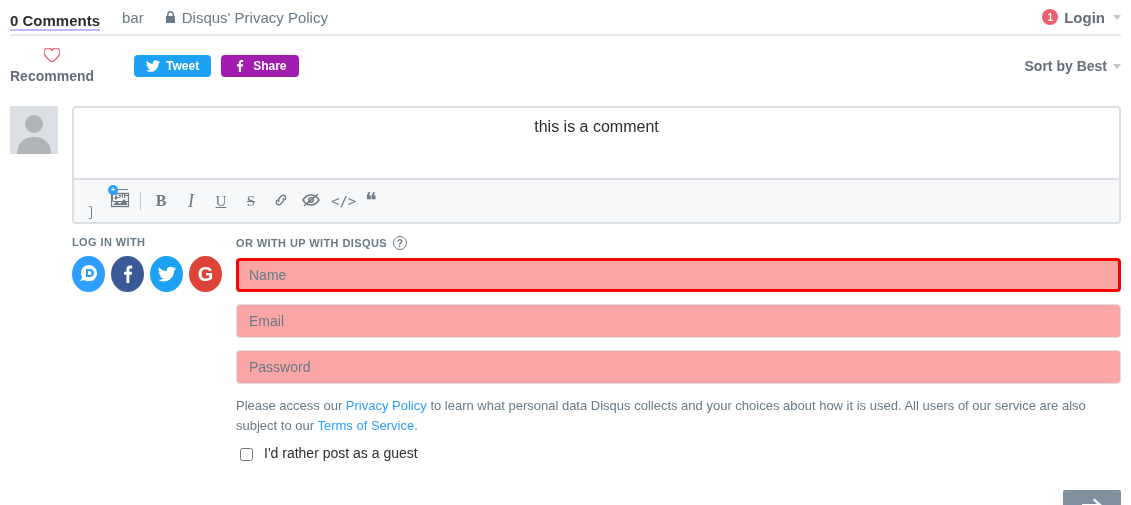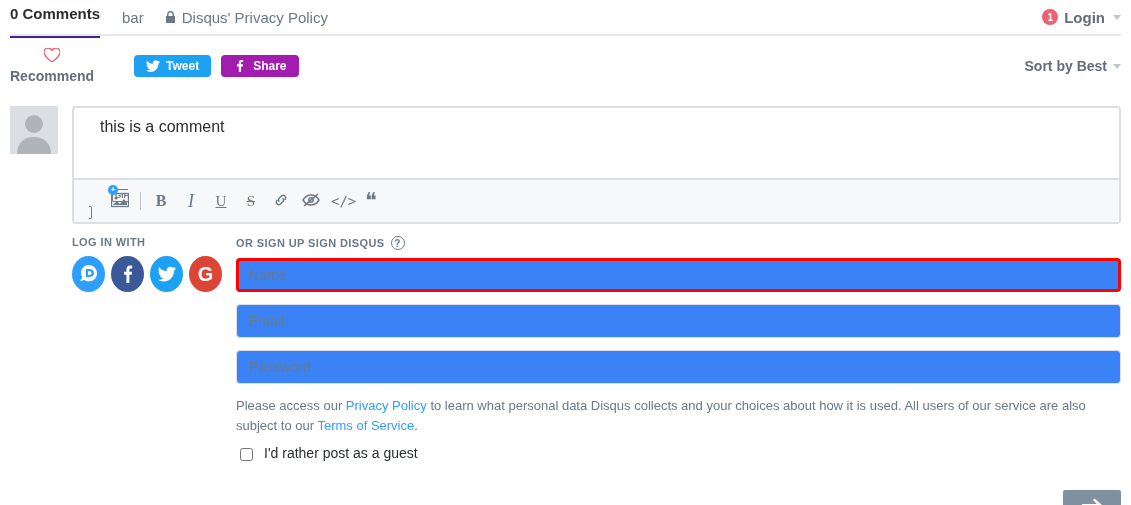--- a/index.html
+++ b/index.html
@@ -16,22 +16,22 @@
   .header-row {
     display: flex;
     align-items: center;
     border-bottom: 2px solid #e7e9ee;
     position: relative;
     height: 30px;
   }
   .tab-comments {
     font-weight: 700;
     color: #2a2e2e;
-    padding-bottom: 14px;
-    border-bottom: 2px solid #4c1d95;
+    padding-bottom: 0;
+    border-bottom: 2px solid #c4b5fd;
     margin-bottom: -2px;
     font-size: 15px;
   }
   .tab-bar {
     margin-left: 22px;
     color: #687a86;
     font-size: 15px;
     padding-bottom: 6px;
   }
   .privacy {
@@ -137,24 +137,25 @@
 
   .editor-wrap {
     flex: 1;
     border: 2px solid #dbdfe4;
     border-radius: 4px;
     display: flex;
     flex-direction: column;
   }
   .editor {
     min-height: 70px;
-    padding: 10px 26px;
+    padding: 10px 20px;
     font-size: 16px;
     color: #2a2e2e;
     outline: none;
+    text-align: center;
   }
   .toolbar {
     background: #f6f8f9;
     border-top: 2px solid #dbdfe4;
     display: flex;
     align-items: center;
     padding: 4px 6px;
     gap: 10px;
   }
   .tool {
@@ -220,21 +221,21 @@
     font-weight: 700;
   }
   .field {
     width: 100%;
     border: 1px solid #dbdfe4;
     border-radius: 4px;
     padding: 8px 12px;
     font-size: 14px;
     color: #2a2e2e;
     margin-bottom: 12px;
-    background: #3b82f6;
+    background: #fca5a5;
   }
   .field::placeholder { color: #687a86; }
   .field-highlight {
     border: 3px solid #ff0000;
     padding: 6px 10px;
   }
   .policy {
     font-size: 13px;
     color: #687a86;
     line-height: 1.5;
@@ -393,21 +394,21 @@
         <svg viewBox="0 0 16 13">
             <path d="M16 1.5c-.6.3-1.2.4-1.9.5.7-.4 1.2-1 1.4-1.8-.6.4-1.3.6-2.1.8C12.8.4 12 0 11 0 9.2 0 7.7 1.5 7.7 3.3c0 .3 0 .5.1.8C5 3.9 2.6 2.6 1 .6.7 1.1.5 1.7.5 2.4c0 1.1.6 2.1 1.5 2.7-.5 0-1-.2-1.5-.4 0 1.6 1.1 3 2.7 3.3-.3.1-.6.1-.9.1-.2 0-.4 0-.6-.1.4 1.3 1.7 2.3 3.2 2.3-1.2.9-2.6 1.4-4.2 1.4H0c1.5.9 3.2 1.5 5 1.5 6 0 9.3-5 9.3-9.3v-.4c.6-.5 1.2-1 1.7-1.7z"></path>
           </svg>
       </div>
       <div class="social g-b">G</div>
     </div>
   </div>
 
   <div class="right-col">
     <div class="section-label signup-label">
-      <span>OR SIGN UP SIGN DISQUS</span>
+      <span>OR WITH UP WITH DISQUS</span>
       <span class="qmark">?</span>
     </div>
     <input class="field field-highlight" placeholder="Name" style="">
     <input class="field" placeholder="Email" style="">
     <input class="field" type="password" placeholder="Password" style="">
     <div class="policy">
       <span>Please access our </span><a href="#">Privacy Policy</a><span> to learn what personal data Disqus collects and your choices about how it is used. All users of our service are also subject to our </span><a href="#">Terms of Service</a><span>.</span>
     </div>
     <label class="guest">
       <input type="checkbox" style="">

